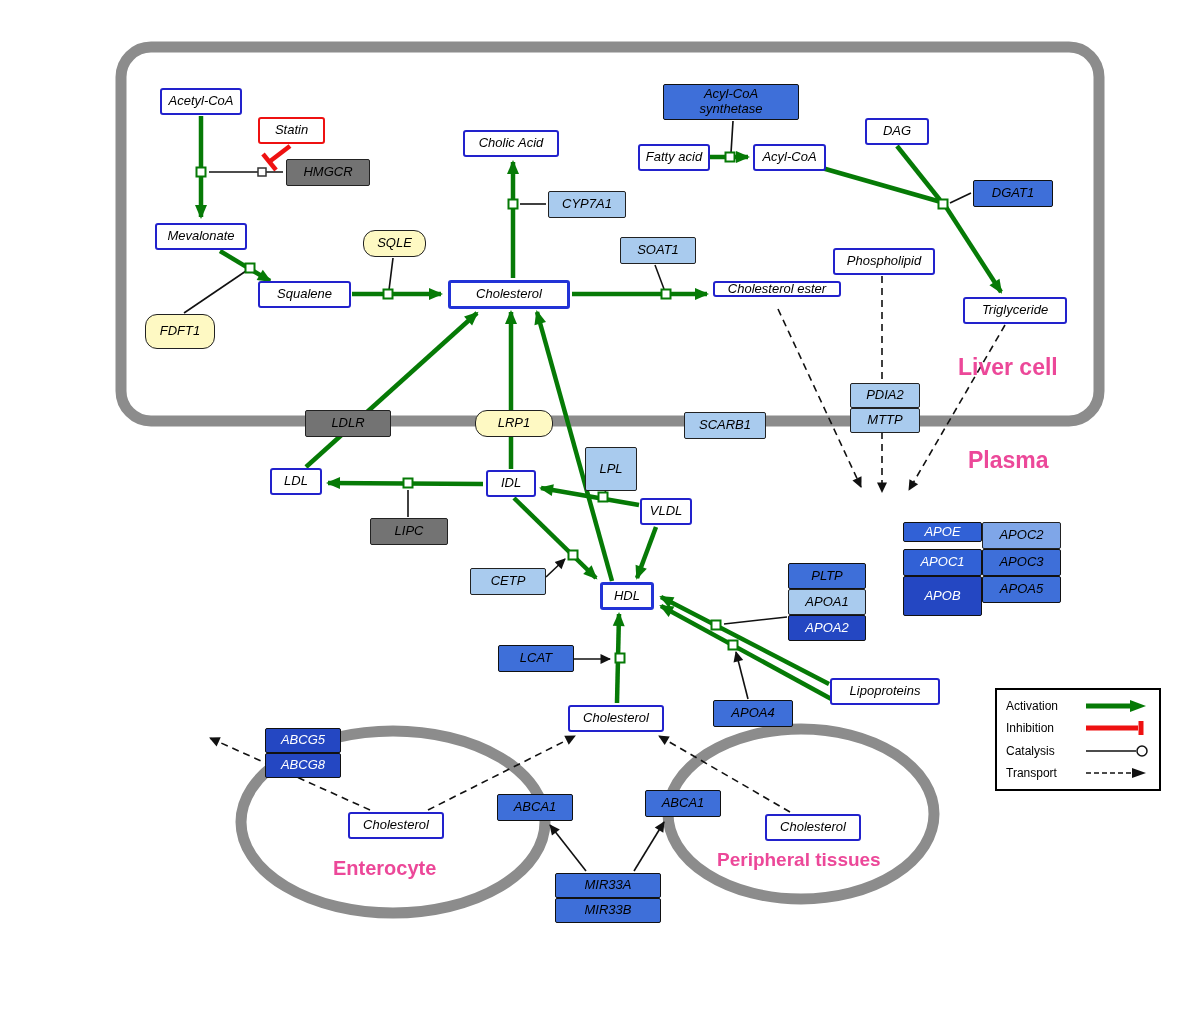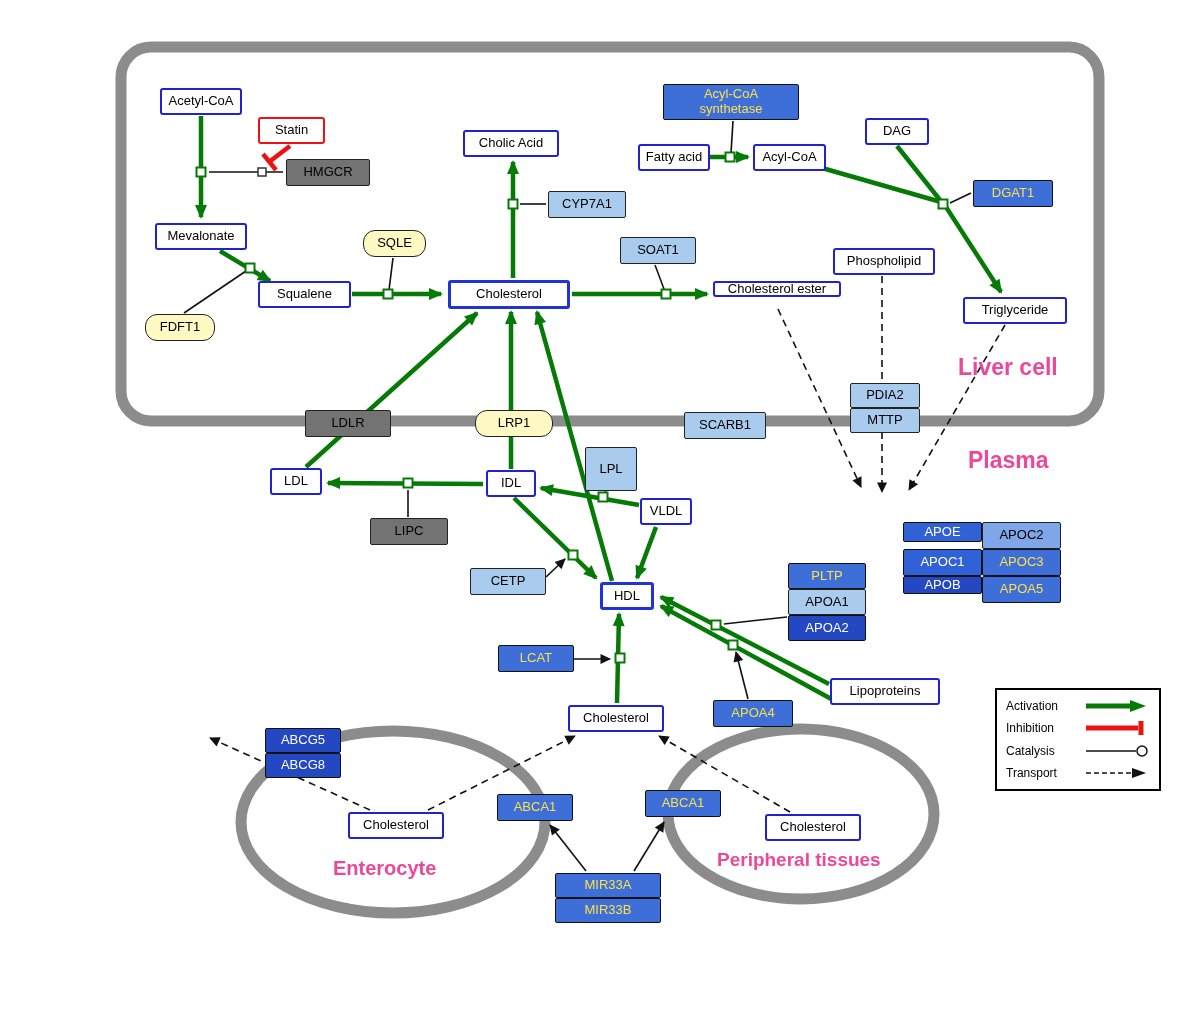--- a/index.html
+++ b/index.html
@@ -10,30 +10,30 @@
   svg.layer { position:absolute; left:0; top:0; }
   .gl { stroke:#067A06; stroke-width:4.5; fill:none; }
   .cl { stroke:#111111; stroke-width:1.6; fill:none; }
   .dl { stroke:#111111; stroke-width:1.6; fill:none; stroke-dasharray:7 5; }
   .rl { stroke:#EE1111; stroke-width:4.5; fill:none; }
   .rn { fill:#ffffff; stroke:#067A06; stroke-width:2; }
   .box {
     position:absolute; box-sizing:border-box;
     display:flex; align-items:center; justify-content:center;
     text-align:center; font-size:13px; color:#000; line-height:1.15;
-    border-radius:3px; background:#fff;
+    border-radius:3px; background:#fff;font-style:italic;
   }
   .met      { border:2px solid #2222CC; }
   .thick    { border-width:3px; border-color:#2233D6; }
   .redb     { border:2.5px solid #EE1111; }
   .yellow   { background:#737373; border:1.5px solid #222; border-radius:2px; }
   .pyellow  { background:#fef9c3; border:1.5px solid #222; border-radius:12px; }
   .lblue    { background:#A9CBEE; border:1.5px solid #222; border-radius:2px; }
   .lblue2   { background:#7FA6E8; border:1.5px solid #222; border-radius:2px; }
-  .mblue    { background:#3E6FD9; border:1.5px solid #111; color:#fde047; border-radius:2px; }
+  .mblue    { background:#3E6FD9; border:1.5px solid #111; color:#000000; border-radius:2px; }
   .mblue2   { background:#3161D6; border:1.5px solid #111; color:#fff; border-radius:2px; }
   .dblue    { background:#2447C2; border:1.5px solid #111; color:#fff; border-radius:2px; }
   .region-label { position:absolute; font-weight:bold; color:#ec4899; }
   .legend {
     position:absolute; left:995px; top:688px; width:166px; height:103px;
     border:2px solid #000; background:#fff; box-sizing:border-box;
     padding:7px 9px; display:flex; flex-direction:column; justify-content:space-between;
   }
   .legend-row { display:flex; align-items:center; justify-content:space-between; height:18px; }
   .legend-row span { font-size:12px; color:#000; }
@@ -128,21 +128,21 @@
       <rect class="rn" x="711.5" y="620.5" width="9" height="9"></rect>
       <rect class="rn" x="728.5" y="640.5" width="9" height="9"></rect>
     </g>
   </svg>
 
   <div class="box met" style="left:160px;top:88px;width:82px;height:27px">Acetyl-CoA</div>
   <div class="box redb" style="left:258px;top:117px;width:67px;height:27px">Statin</div>
   <div class="box yellow" style="left:286px;top:159px;width:84px;height:27px">HMGCR</div>
   <div class="box met" style="left:155px;top:223px;width:92px;height:27px">Mevalonate</div>
   <div class="box pyellow" style="left:363px;top:230px;width:63px;height:27px">SQLE</div>
-  <div class="box pyellow" style="left:145px;top:314px;width:70px;height:27px">FDFT1</div>
+  <div class="box pyellow" style="left:145px;top:314px;width:70px;height:35px">FDFT1</div>
   <div class="box met" style="left:258px;top:281px;width:93px;height:27px">Squalene</div>
   <div class="box met" style="left:463px;top:130px;width:96px;height:27px">Cholic Acid</div>
   <div class="box lblue" style="left:548px;top:191px;width:78px;height:27px">CYP7A1</div>
   <div class="box met thick" style="left:448px;top:280px;width:122px;height:29px">Cholesterol</div>
   <div class="box lblue" style="left:620px;top:237px;width:76px;height:27px">SOAT1</div>
   <div class="box met" style="left:713px;top:281px;width:128px;height:16px">Cholesterol ester</div>
   <div class="box mblue" style="left:663px;top:84px;width:136px;height:36px;padding:0 14px">Acyl-CoA synthetase</div>
   <div class="box met" style="left:638px;top:144px;width:72px;height:27px">Fatty acid</div>
   <div class="box met" style="left:753px;top:144px;width:73px;height:27px">Acyl-CoA</div>
   <div class="box met" style="left:865px;top:118px;width:64px;height:27px">DAG</div>
@@ -167,21 +167,21 @@
   <div class="box lblue" style="left:788px;top:589px;width:78px;height:26px">APOA1</div>
   <div class="box dblue" style="left:788px;top:615px;width:78px;height:26px">APOA2</div>
   <div class="box mblue" style="left:498px;top:645px;width:76px;height:27px">LCAT</div>
   <div class="box mblue" style="left:713px;top:700px;width:80px;height:27px">APOA4</div>
   <div class="box met" style="left:830px;top:678px;width:110px;height:27px">Lipoproteins</div>
 
   <div class="box mblue2" style="left:903px;top:522px;width:79px;height:20px">APOE</div>
   <div class="box lblue2" style="left:982px;top:522px;width:79px;height:27px">APOC2</div>
   <div class="box mblue2" style="left:903px;top:549px;width:79px;height:27px">APOC1</div>
   <div class="box mblue" style="left:982px;top:549px;width:79px;height:27px">APOC3</div>
-  <div class="box dblue" style="left:903px;top:576px;width:79px;height:18px">APOB</div>
+  <div class="box dblue" style="left:903px;top:576px;width:79px;height:40px">APOB</div>
   <div class="box mblue" style="left:982px;top:576px;width:79px;height:27px">APOA5</div>
 
   <div class="box met" style="left:568px;top:705px;width:96px;height:27px">Cholesterol</div>
 
   <div class="box dblue" style="left:265px;top:728px;width:76px;height:25px">ABCG5</div>
   <div class="box dblue" style="left:265px;top:753px;width:76px;height:25px">ABCG8</div>
   <div class="box met" style="left:348px;top:812px;width:96px;height:27px">Cholesterol</div>
   <div class="box mblue" style="left:497px;top:794px;width:76px;height:27px">ABCA1</div>
   <div class="box mblue" style="left:645px;top:790px;width:76px;height:27px">ABCA1</div>
   <div class="box met" style="left:765px;top:814px;width:96px;height:27px">Cholesterol</div>

